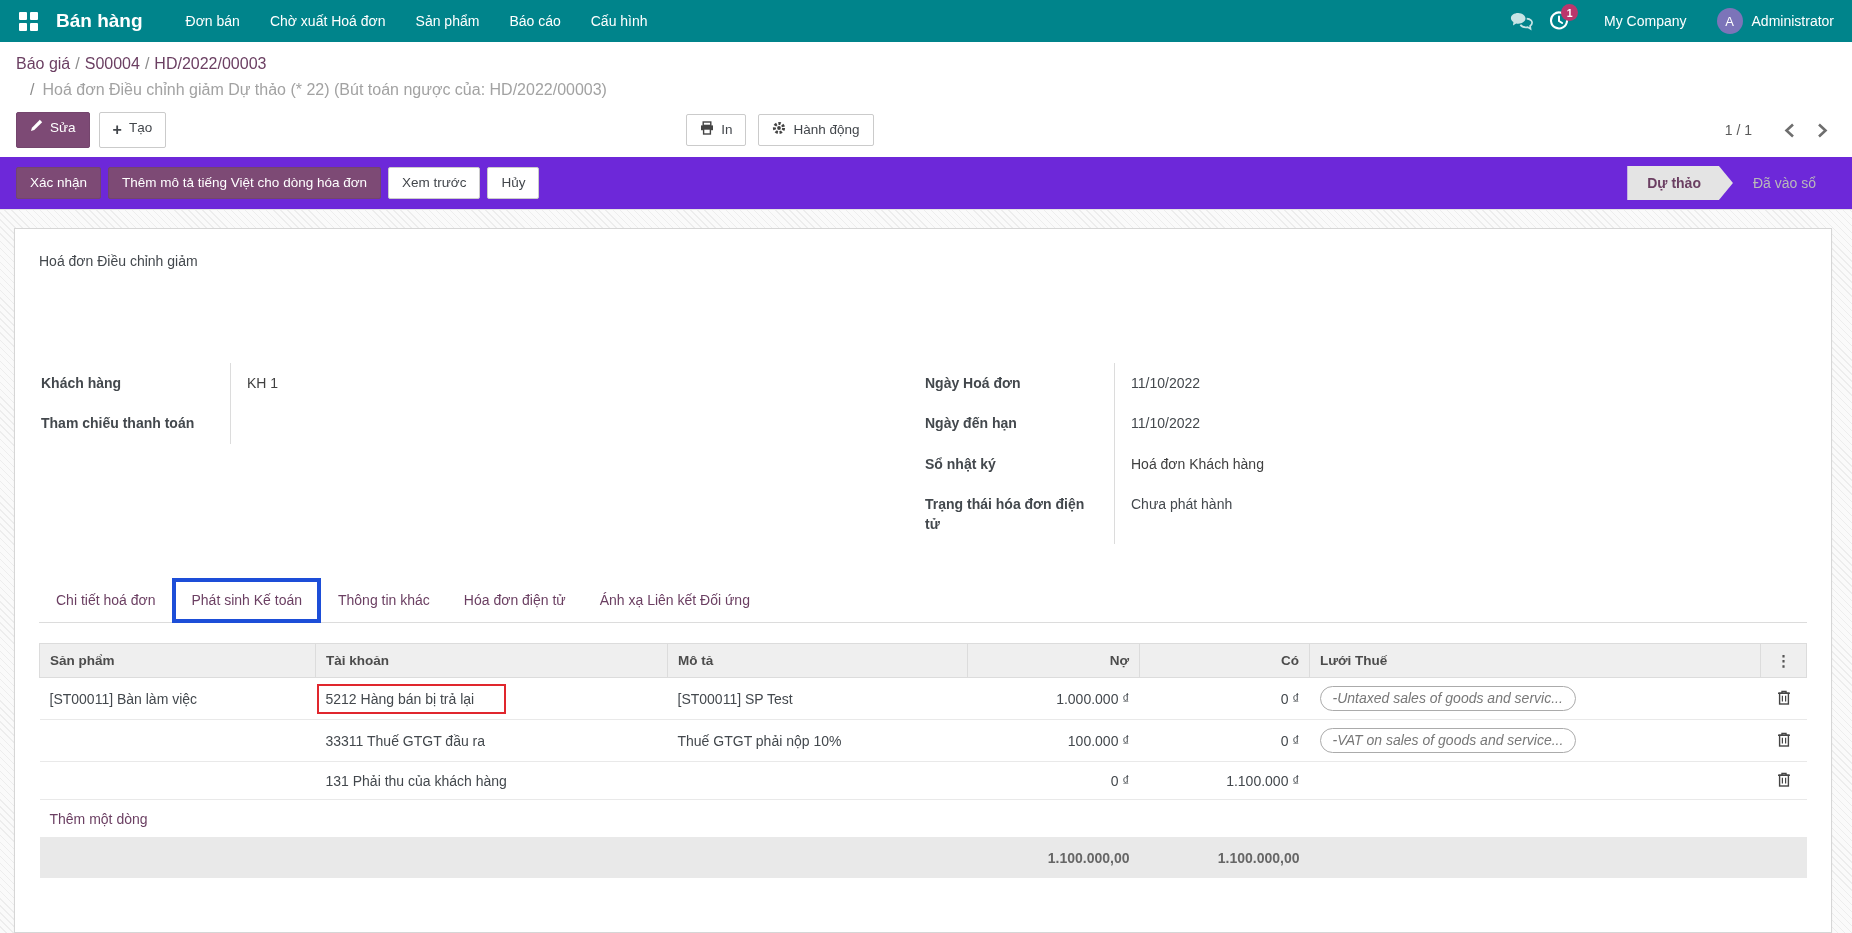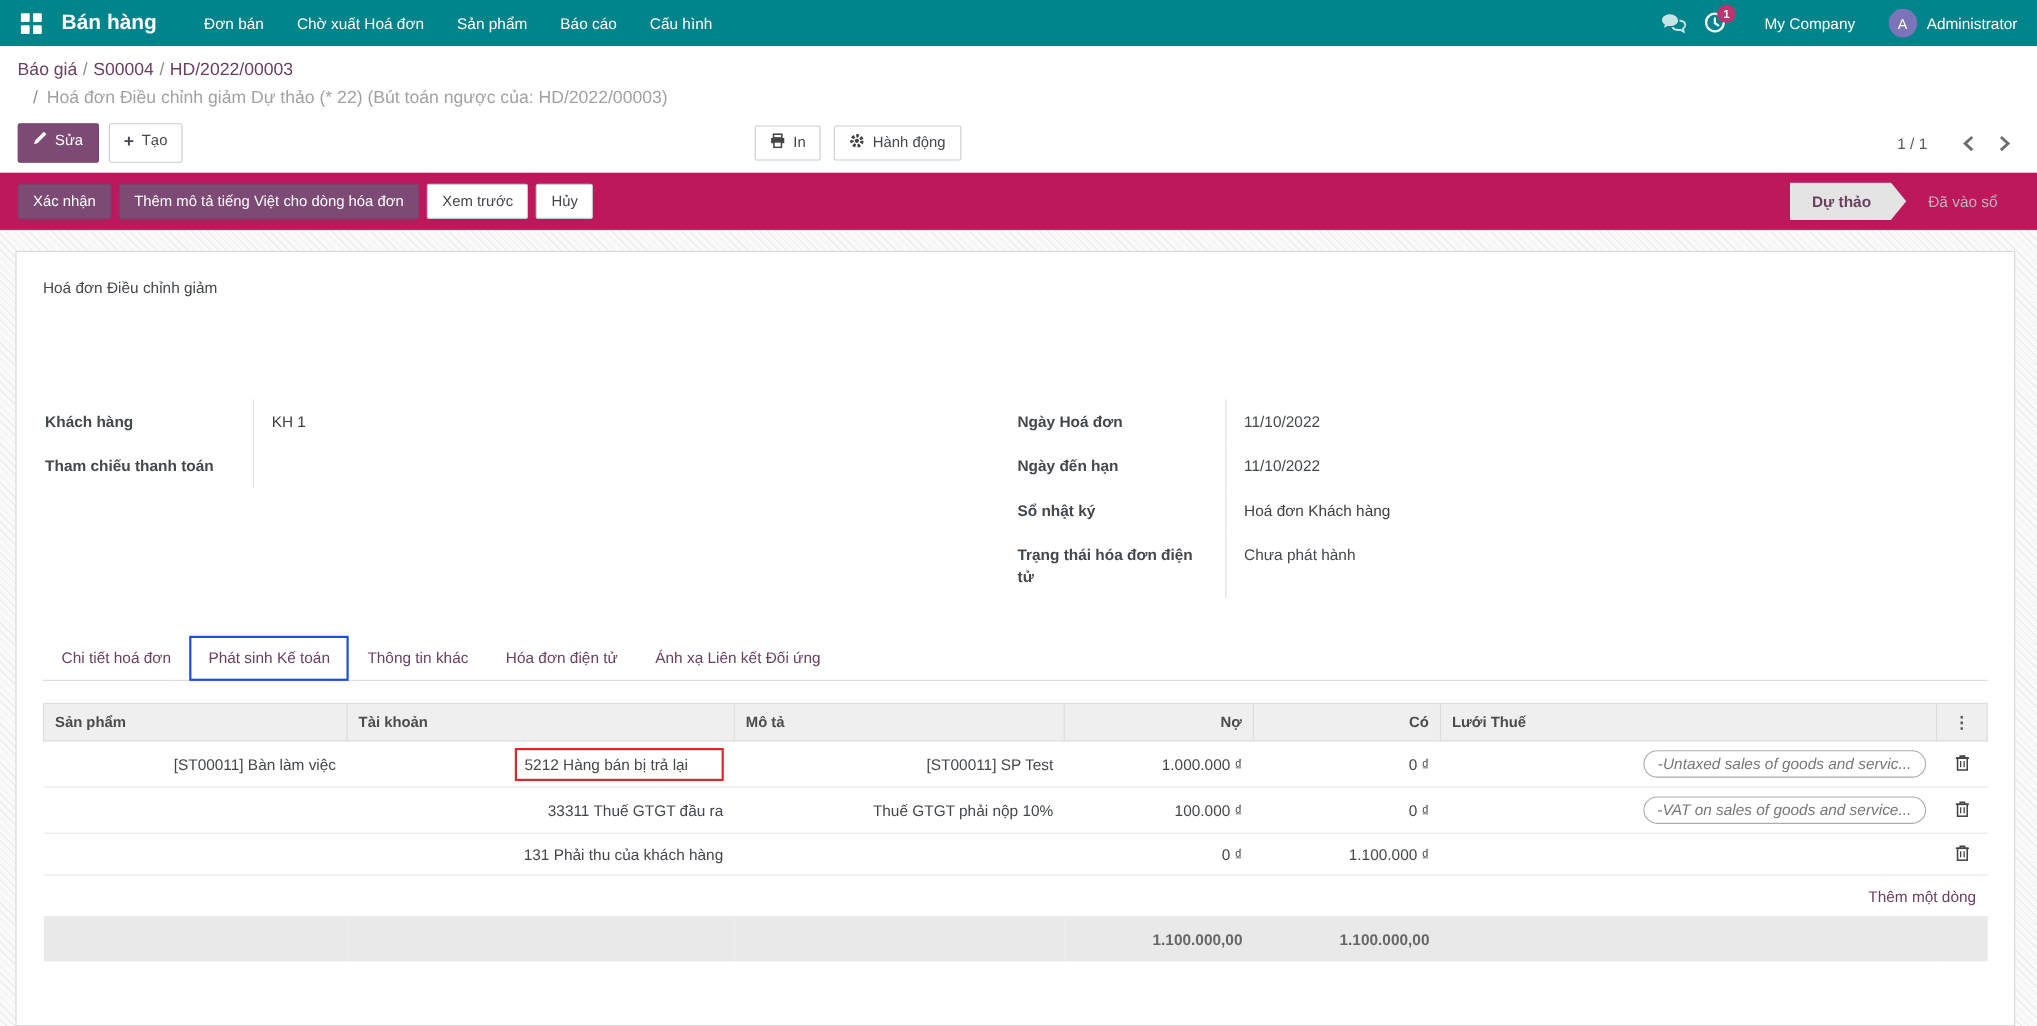--- a/index.html
+++ b/index.html
@@ -32,21 +32,21 @@
   .cp-row { display:flex; align-items:center; margin-top:11px; }
   .btn { font-size:13.5px; border:1px solid #cbcbcb; background:#fff; color:#42464b; padding:6px 13px; border-radius:2px; cursor:pointer; display:inline-flex; gap:7px; line-height:1.35; font-family:inherit; }
   .btn-primary { background:#7d4a75; border-color:#74456d; color:#fff; }
   .cp-left { display:flex; gap:9px; }
   .cp-center { display:flex; gap:12px; margin-left:520px; }
   .cp-right { margin-left:auto; display:flex; align-items:center; gap:6px; color:#5a5a5a; font-size:14px; }
   .pager-text { margin-right:18px; }
   .pager-btn { background:none; border:none; cursor:pointer; color:#6e6e6e; padding:4px 8px; display:flex; align-items:center; }
 
   
-  .statusbar { display:flex; align-items:center; padding:9px 16px; background:#be185d; border-bottom:1px solid #e3e3e3; }
+  .statusbar { display:flex; align-items:center; padding:9px 16px; background:#6d28d9; border-bottom:1px solid #e3e3e3; }
   .sb-left { display:flex; gap:7px; }
   .sb-right { margin-left:auto; display:flex; align-items:stretch; }
   .status-step { font-size:14px; padding:9px 20px; color:#b9b9b9; background:transparent; border:none; cursor:pointer; font-family:inherit; }
   .status-step.active { background:#e4e4e4; color:#6b3f62; font-weight:700;
     clip-path:polygon(0 0,calc(100% - 14px) 0,100% 50%,calc(100% - 14px) 100%,0 100%);
     padding:9px 32px 9px 20px; }
 
   
   .sheet-wrap { flex:1; min-height:0; background:repeating-linear-gradient(45deg,#fafafa 0 4px,#ededed 4px 5px); padding:18px 20px 0 14px; }
   .sheet { background:#fff; border:1px solid #d6d6d6; height:100%; padding:24px 24px 0; box-shadow:0 1px 2px rgba(0,0,0,.04); overflow:hidden; }
@@ -54,26 +54,26 @@
   .doc-state { font-size:30px; font-weight:500; color:#43484d; margin-top:12px; }
 
   .groups { display:flex; margin-top:94px; }
   .group { width:50%; display:grid; grid-template-columns:192px 1fr; align-content:start; }
   .group .lbl { font-weight:700; font-size:14px; line-height:1.45; padding:10px 12px 10px 2px; border-right:1px solid #dcdcdc; }
   .group .val { font-size:14px; line-height:1.45; padding:10px 0 10px 16px; }
   .group .val a { color:#404040; text-decoration:none; }
 
   .tabs { display:flex; align-items:center; margin-top:34px; border-bottom:1px solid #dcdcdc; }
   .tab { font-size:14px; color:#6b3f62; padding:10px 15px; cursor:pointer; background:none; border:2px solid transparent; font-family:inherit; }
-  .tab.active { border:2px solid #1d4ed8; background:#fff; margin-bottom:-1px; padding-bottom:11px; }
+  .tab.active { border:4px solid #1d4ed8; background:#fff; margin-bottom:-1px; padding-bottom:11px; }
 
   .lines-table { width:100%; border-collapse:collapse; table-layout:fixed; margin-top:20px; font-size:14px; }
   .lines-table thead th { background:#efefef; font-weight:700; text-align:left; color:#4c4c4c; padding:9px 10px; border:1px solid #dcdcdc; font-size:13.5px; }
   .lines-table th.num, .lines-table td.num { text-align:right; }
-  .lines-table tbody td { padding:8px 10px; border-bottom:1px solid #e9e9e9; vertical-align:middle; height:38px;text-align:right; }
+  .lines-table tbody td { padding:8px 10px; border-bottom:1px solid #e9e9e9; vertical-align:middle; height:38px; }
   .lines-table td.action-cell, .lines-table th.action-cell { text-align:center; padding:6px 2px; }
   .dots { font-size:15px; color:#555; font-weight:700; cursor:pointer; background:none; border:none; }
   .red-box { display:inline-block; border:2px solid #e0262d; padding:5px 30px 5px 7px; margin:-7px 0 -7px -9px; }
   .tag-pill { display:inline-block; border:1px solid #ababab; border-radius:14px; padding:3px 12px 4px; font-size:14px; color:#777; white-space:nowrap;font-style:italic; }
   .trash-btn { background:none; border:none; cursor:pointer; color:#454545; padding:2px 4px; }
   .add-line-row td { padding:11px 10px; border-bottom:none; }
   .add-line-row a { color:#6b3f62; font-size:14px; text-decoration:none; }
   .lines-table tfoot td { background:#e9e9e9; color:#666; font-weight:700; padding:11px 10px; height:40px; }
 </style>
 </head>

